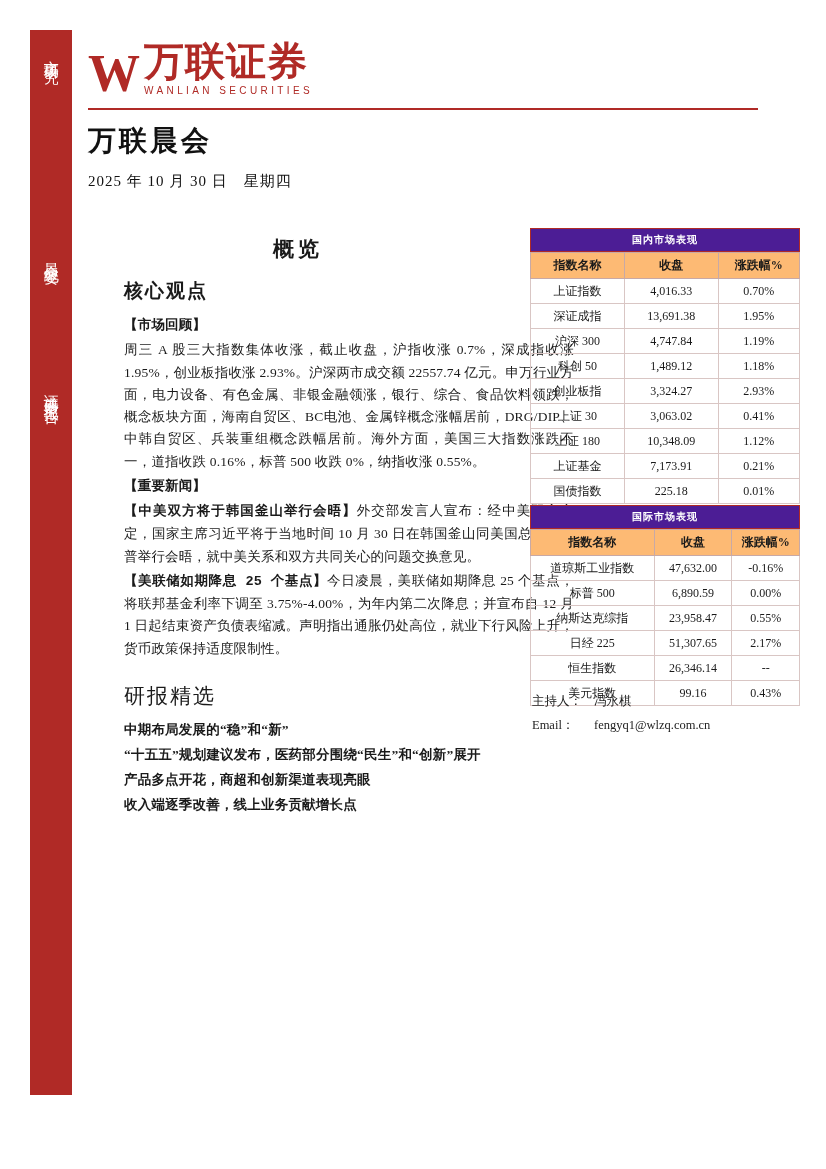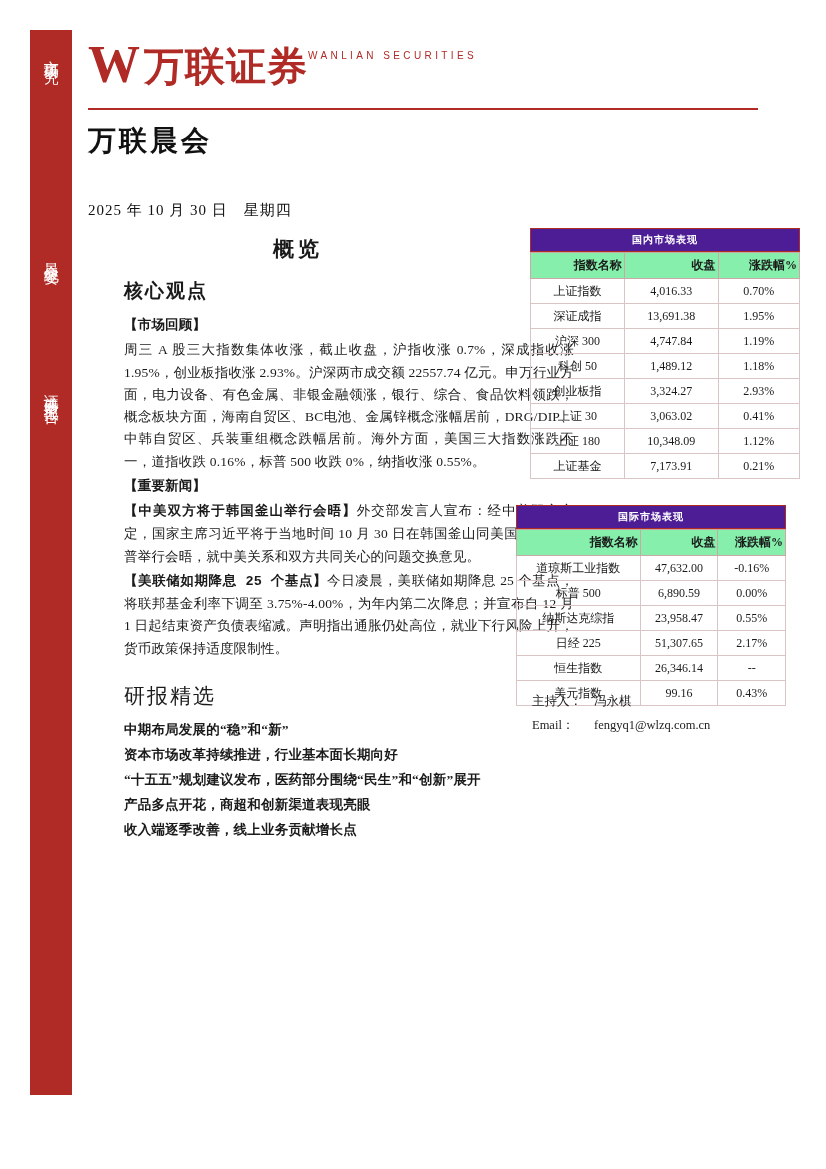--- a/index.html
+++ b/index.html
@@ -64,21 +64,21 @@
   .logo-mark {
     font-family: "Liberation Serif", "DejaVu Serif", serif;
     font-weight: bold;
     font-size: 52px;
     color: #b02a26;
     line-height: 0.9;
     letter-spacing: -2px;
   }
   .logo-text-wrap {
     display: flex;
-    flex-direction: row;
+    flex-direction: column;
     justify-content: flex-end;
     padding-bottom: 2px;
   }
   .logo-cn {
     font-family: "Liberation Serif", "DejaVu Serif", serif;
     font-weight: bold;
     font-size: 40px;
     color: #b02a26;
     line-height: 1;
     letter-spacing: 1px;
@@ -105,21 +105,21 @@
     left: 88px;
     top: 122px;
     font-size: 28px;
     font-weight: bold;
     letter-spacing: 3px;
     color: #111;
   }
   .doc-date {
     position: absolute;
     left: 88px;
-    top: 201px;
+    top: 172px;
     font-size: 15px;
     color: #111;
     letter-spacing: 1px;
   }
 
   .overview-title {
     position: absolute;
     left: 88px;
     top: 235px;
     width: 420px;
@@ -164,43 +164,43 @@
     line-height: 1.85;
     letter-spacing: 0.2px;
   }
 
   
   .tbl-wrap {
     position: absolute;
     width: 270px;
   }
   .tbl-wrap.domestic { left: 530px; top: 228px; }
-  .tbl-wrap.intl { left: 516px; top: 505px; }
+  .tbl-wrap.intl { left: 530px; top: 505px; }
 
   table.mkt {
     width: 100%;
     border-collapse: collapse;
     font-size: 12px;
   }
   table.mkt caption {
     background: #4c1d95;
     color: #ffffff;
     font-weight: bold;
     font-size: 10px;
     letter-spacing: 1px;
     padding: 4px 0;
     border: 1px solid #b02a26;
   }
   table.mkt th {
-    background: #86efac;
+    background: #fdba74;
     font-weight: bold;
     font-size: 12px;
     padding: 4px 2px;
     border: 1px solid #c8a9a6;
-    text-align: right;
+    text-align: center;
   }
   table.mkt td {
     padding: 3.5px 6px;
     border: 1px solid #d9c6c4;
     text-align: center;
     font-size: 12px;
   }
   table.mkt td.name { text-align: center; }
   table.mkt td.val { text-align: center; }
   table.mkt td.chg { text-align: center; }
@@ -258,21 +258,20 @@
     <p class="para">
       <span class="bold-inline">【中美双方将于韩国釜山举行会晤】</span><span>外交部发言人宣布：经中美双方商定，国家主席习近平将于当地时间 10 月 30 日在韩国釜山同美国总统特朗普举行会晤，就中美关系和双方共同关心的问题交换意见。</span>
     </p>
 
     <p class="para">
       <span class="bold-inline">【美联储如期降息 25 个基点】</span><span>今日凌晨，美联储如期降息 25 个基点，将联邦基金利率下调至 3.75%-4.00%，为年内第二次降息；并宣布自 12 月 1 日起结束资产负债表缩减。声明指出通胀仍处高位，就业下行风险上升，货币政策保持适度限制性。</span>
     </p>
 
     <div class="research-head">研报精选</div>
     <div class="research-item">中期布局发展的“稳”和“新”</div>
-    <div class="research-item">资本市场改革持续推进，行业基本面长期向好</div>
     <div class="research-item">“十五五”规划建议发布，医药部分围绕“民生”和“创新”展开</div>
     <div class="research-item">产品多点开花，商超和创新渠道表现亮眼</div>
     <div class="research-item">收入端逐季改善，线上业务贡献增长点</div>
   </div>
 
   <div class="tbl-wrap domestic">
     <table class="mkt">
       <caption>国内市场表现</caption>
       <thead>
         <tr>
@@ -314,20 +313,25 @@
         </tr>
         <tr>
           <td class="name">上证 180</td>
           <td class="val">10,348.09</td>
           <td class="chg">1.12%</td>
         </tr>
         <tr>
           <td class="name">上证基金</td>
           <td class="val">7,173.91</td>
           <td class="chg">0.21%</td>
+        </tr>
+        <tr>
+          <td class="name">国债指数</td>
+          <td class="val">225.18</td>
+          <td class="chg">0.01%</td>
         </tr>
       </tbody>
     </table>
   </div>
 
   <div class="tbl-wrap intl">
     <table class="mkt">
       <caption>国际市场表现</caption>
       <thead>
         <tr>

